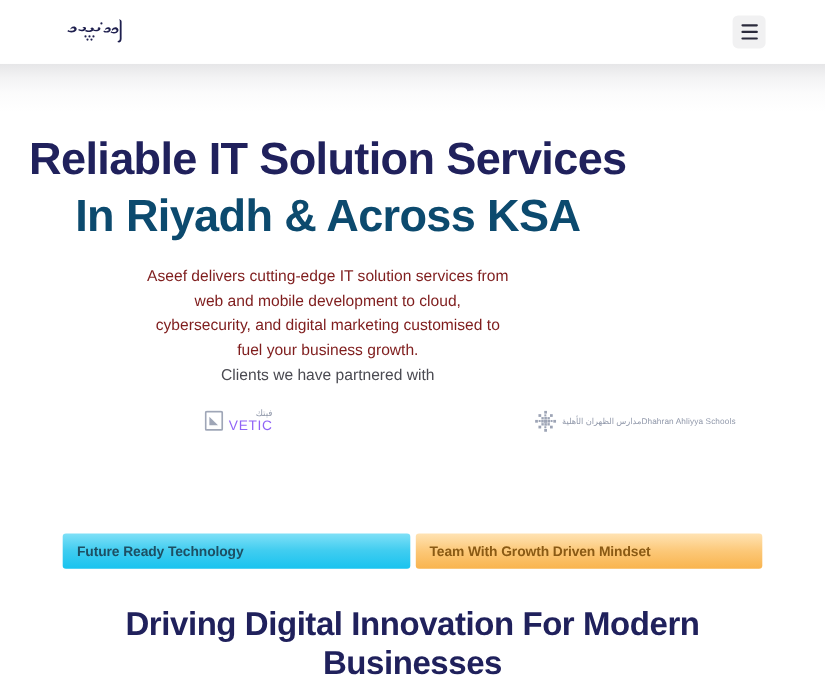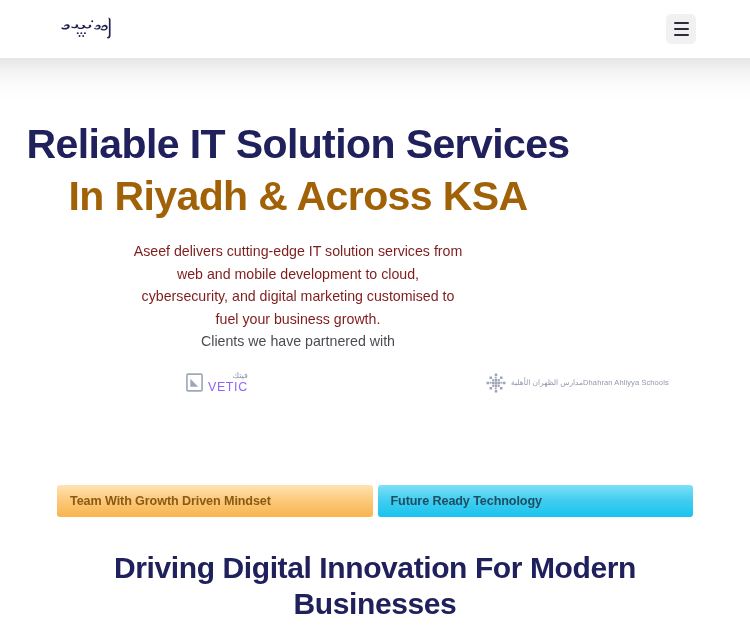--- a/index.html
+++ b/index.html
@@ -97,21 +97,21 @@
 
   .hero-title {
     font-size: 41px;
     line-height: 52px;
     font-weight: 700;
     letter-spacing: -0.6px;
     margin: 0 auto;
     max-width: 690px;
   }
   .hero-title .line-1 { display: block; color: #20215c; }
-  .hero-title .line-2 { display: block; color: #a16207; }
+  .hero-title .line-2 { display: block; color: #0c4a6e; }
 
   .hero-desc {
     margin: 18px auto 0;
     max-width: 330px;
     font-size: 14.2px;
     line-height: 22.6px;
     color: #7f1d1d;
     font-weight: 400;
   }
 
@@ -324,23 +324,23 @@
       </svg>
       <span class="dhahran-text">
         <span class="dhahran-ar">مدارس الظهران الأهلية</span>
         <span class="dhahran-en">Dhahran Ahliyya Schools</span>
       </span>
     </div>
 
   </div>
 
   <div class="feature-bar">
+    <div class="feature-pill feature-pill--cyan">
+      <span>Future Ready Technology</span>
+    </div>
     <div class="feature-pill feature-pill--orange">
       <span>Team With Growth Driven Mindset</span>
     </div>
-    <div class="feature-pill feature-pill--cyan">
-      <span>Future Ready Technology</span>
-    </div>
   </div>
 
   <h2 class="section-heading">Driving Digital Innovation For Modern Businesses</h2>
 
 </div>
 
 </body></html>

